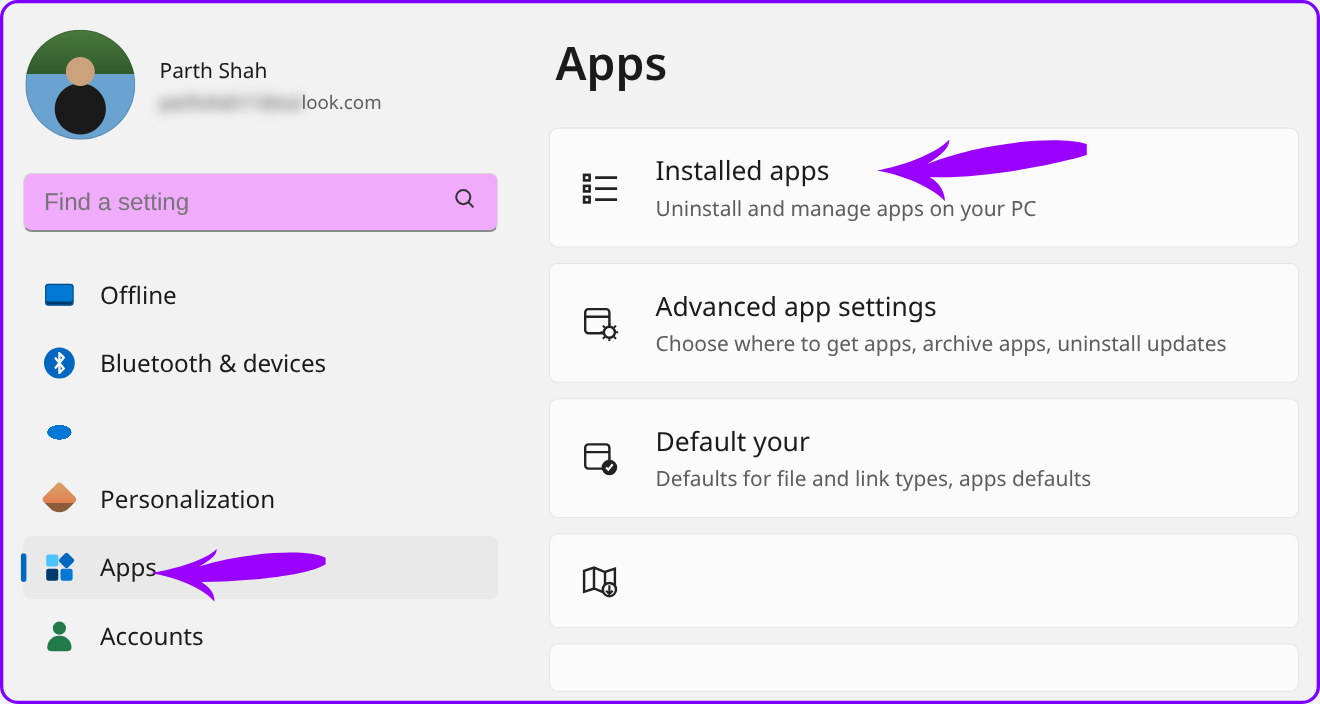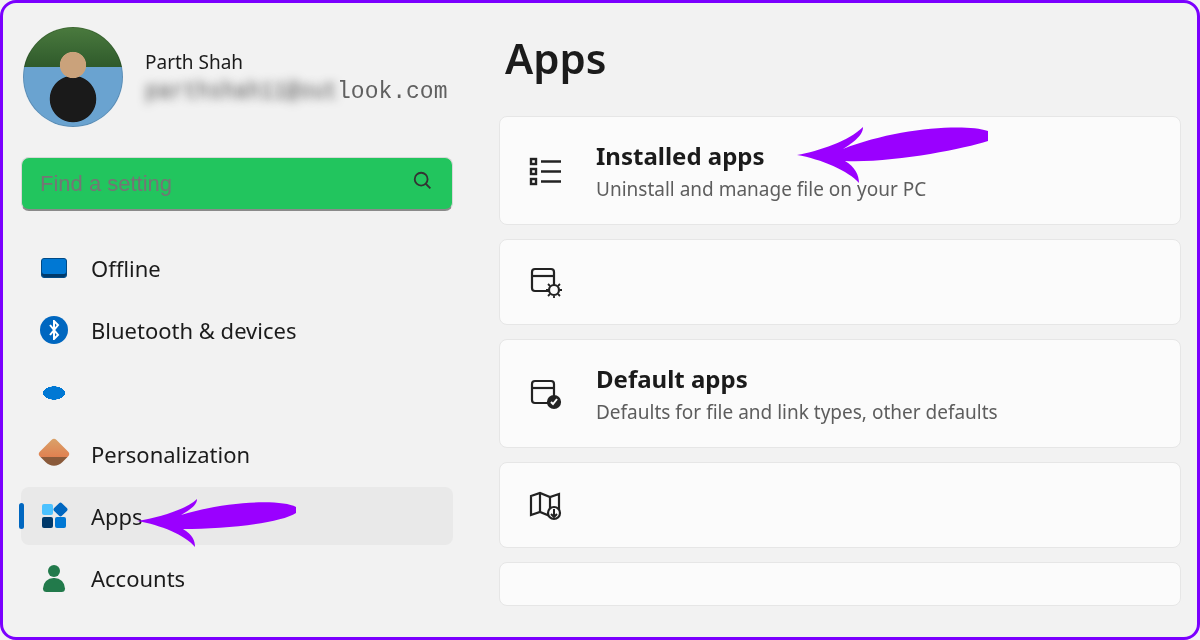--- a/index.html
+++ b/index.html
@@ -21,28 +21,28 @@
   .avatar {
     width: 100px; height: 100px; border-radius: 50%;
     background:
       radial-gradient(circle at 50% 38%, #caa27b 0 16%, transparent 17%),
       radial-gradient(circle at 50% 72%, #1a1a1a 0 26%, transparent 27%),
       linear-gradient(#4a7a3e,#2f5a2b 40%, #6aa3d0 40%);
     box-shadow: inset 0 0 0 1px #00000022;
     flex: 0 0 auto;
   }
   .user-text .name { font-size: 19px; font-weight: 400; margin-bottom: 4px; }
-  .user-text .email { font-size: 23px; color: #606060; font-family: Liberation Mono, monospace; }
+  .user-text .email { font-size: 17px; color: #606060; }
   .blur { color: transparent; text-shadow: 0 0 10px #555; letter-spacing: -1px; }
 
   
   .search {
     display: flex; align-items: center;
     height: 54px;
-    background: #22c55e;
+    background: #f0abfc;
     border: 1px solid #d8d8d8;
     border-bottom: 2px solid #8a8a8a;
     border-radius: 8px;
     padding: 0 18px;
     margin: 0 6px 28px 2px;
   }
   .search input {
     flex: 1; border: none; outline: none; background: transparent;
     font-size: 22px; color: #5a5a5a;
   }
@@ -81,21 +81,21 @@
   .card {
     background: #fbfbfb;
     border: 1px solid #e6e6e6;
     border-radius: 8px;
     padding: 22px 26px;
     margin: 0 0 14px 0;
     display: flex; align-items: center; gap: 30px;
     cursor: default;
   }
   .cicon { width: 40px; height: 40px; display: inline-flex; align-items: center; justify-content: center; flex: 0 0 40px; }
-  .ctitle { font-size: 24px; font-weight: 700; margin-bottom: 4px; }
+  .ctitle { font-size: 24px; font-weight: 400; margin-bottom: 4px; }
   .csub { font-size: 19px; color: #5d5d5d; }
   .card.stub { height: 44px; padding: 10px 26px; }
 
   
   .arrow { position: absolute; pointer-events: none; }
   .arrow svg path { fill: #9a00ff; }
 </style>
 </head>
 <body>
 
@@ -178,47 +178,51 @@
           <rect x="2" y="3" width="5" height="5"></rect>
             <line x1="12" y1="5.5" x2="32" y2="5.5"></line>
           <rect x="2" y="13" width="5" height="5"></rect>
             <line x1="12" y1="15.5" x2="32" y2="15.5"></line>
           <rect x="2" y="23" width="5" height="5"></rect>
             <line x1="12" y1="25.5" x2="32" y2="25.5"></line>
         </svg>
       </span>
       <div>
         <div class="ctitle">Installed apps</div>
-        <div class="csub">Uninstall and manage file on your PC</div>
+        <div class="csub">Uninstall and manage apps on your PC</div>
       </div>
     </div>
 
     <div class="card">
       <span class="cicon">
         <svg width="34" height="32" viewBox="0 0 34 32" stroke="#222" stroke-width="2.2" fill="none">
           <rect x="3" y="3" width="22" height="22" rx="3"></rect>
             <line x1="3" y1="10" x2="25" y2="10"></line>
           <circle cx="25" cy="24" r="5" fill="#fbfbfb"></circle>
             <path d="M25 18v-2M25 32v-2M31 24h2M17 24h2M29 20l2-2M19 30l2-2M29 28l2 2M19 18l2 2" stroke-width="1.8"></path>
         </svg>
       </span>
+      <div>
+        <div class="ctitle">Advanced app settings</div>
+        <div class="csub">Choose where to get apps, archive apps, uninstall updates</div>
+      </div>
     </div>
 
     <div class="card">
       <span class="cicon">
         <svg width="34" height="32" viewBox="0 0 34 32" stroke="#222" stroke-width="2.2" fill="none">
           <rect x="3" y="3" width="22" height="22" rx="3"></rect>
             <line x1="3" y1="10" x2="25" y2="10"></line>
           <circle cx="25" cy="24" r="6" fill="#222"></circle>
             <path d="M22 24l2 2 4-5" stroke="#fbfbfb" stroke-width="2"></path>
         </svg>
       </span>
       <div>
-        <div class="ctitle">Default apps</div>
-        <div class="csub">Defaults for file and link types, other defaults</div>
+        <div class="ctitle">Default your</div>
+        <div class="csub">Defaults for file and link types, apps defaults</div>
       </div>
     </div>
 
     <div class="card">
       <span class="cicon">
         <svg width="36" height="32" viewBox="0 0 36 32" stroke="#222" stroke-width="2.2" fill="none">
           <path d="M3 7 L12 4 L22 8 L31 5 V24 L22 27 L12 23 L3 26 Z"></path>
           <line x1="12" y1="4" x2="12" y2="23"></line>
             <line x1="22" y1="8" x2="22" y2="27"></line>
           <circle cx="26" cy="24" r="6" fill="#fbfbfb"></circle>

